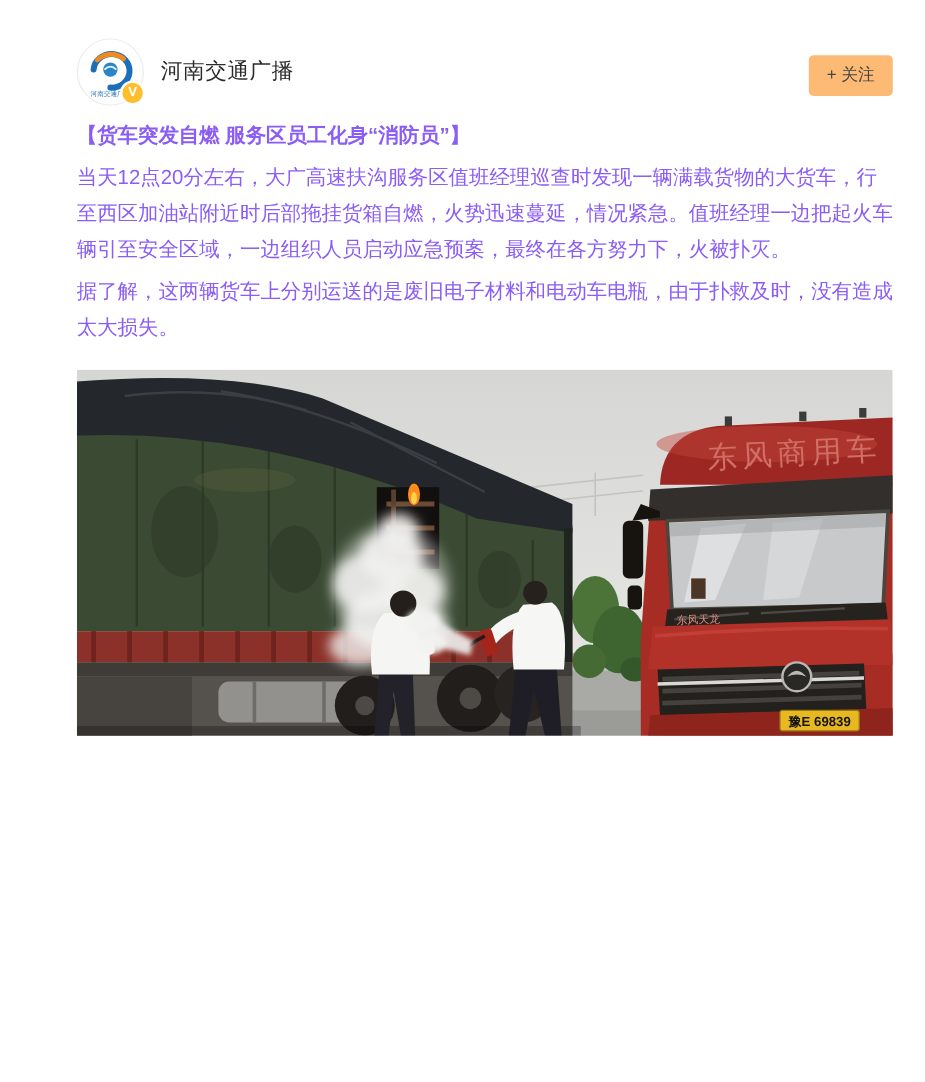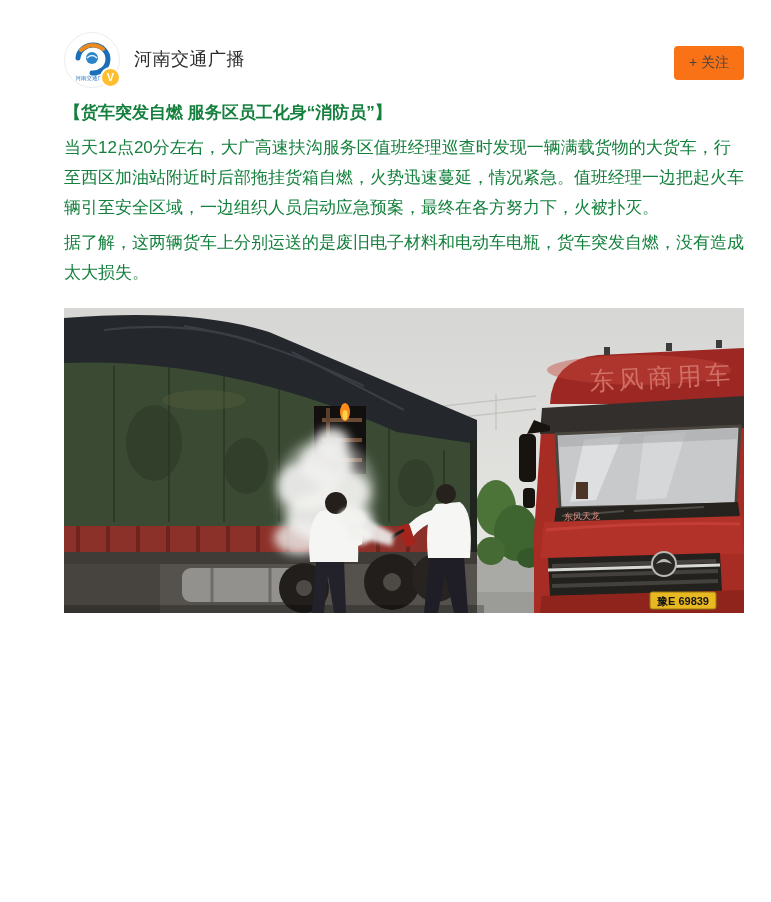--- a/index.html
+++ b/index.html
@@ -11,24 +11,24 @@
   .avatar{position:relative;width:54px;height:54px;flex:0 0 auto;cursor:pointer;}
   .avatar-circle{width:54px;height:54px;border-radius:50%;border:1px solid #ececec;
         background:#fff;overflow:hidden;display:block;}
   .v-badge{position:absolute;right:-3px;bottom:-2px;width:17px;height:17px;border-radius:50%;
         background:#ffbe2e;color:#fff;font-size:11px;font-weight:bold;line-height:17px;
         text-align:center;border:2px solid #fff;}
   .header-text{margin-left:16px;}
   .account-name{font-size:18px;color:#2b2b2b;letter-spacing:.5px;cursor:pointer;}
   .meta-line{margin-top:7px;font-size:14px;color:#9a9a9a;}
   .meta-line span{margin-right:4px;}
-  .follow-btn{position:absolute;right:0;top:16px;background:#f97316;border:none;border-radius:4px;
+  .follow-btn{position:absolute;right:0;top:16px;background:#fdba74;border:none;border-radius:4px;
         padding:8px 15px;font-size:14px;color:#444;cursor:pointer;}
   
-  .article p{margin:0 0 5px;font-size:17px;line-height:30px;color:#15803d;}
+  .article p{margin:0 0 5px;font-size:17px;line-height:30px;color:#8b5cf6;}
   .article .title{font-weight:bold;}
   figure.news-photo{margin:20px 0 0;width:680px;height:305px;overflow:hidden;cursor:pointer;}
   figure.news-photo svg{display:block;}
 </style>
 </head>
 <body>
 
 <div class="page">
 
   <header class="post-header">
@@ -45,21 +45,21 @@
     </div>
     <div class="header-text">
       <div class="account-name">河南交通广播</div>
     </div>
     <button class="follow-btn">+ 关注</button>
   </header>
 
   <article class="article">
     <p class="title">【货车突发自燃 服务区员工化身“消防员”】</p>
     <p>当天12点20分左右，大广高速扶沟服务区值班经理巡查时发现一辆满载货物的大货车，行至西区加油站附近时后部拖挂货箱自燃，火势迅速蔓延，情况紧急。值班经理一边把起火车辆引至安全区域，一边组织人员启动应急预案，最终在各方努力下，火被扑灭。</p>
-    <p>据了解，这两辆货车上分别运送的是废旧电子材料和电动车电瓶，货车突发自燃，没有造成太大损失。</p>
+    <p>据了解，这两辆货车上分别运送的是废旧电子材料和电动车电瓶，由于扑救及时，没有造成太大损失。</p>
 
     <figure class="news-photo">
       <svg width="680" height="306" viewBox="0 0 680 306">
         <defs>
           <linearGradient id="sky" x1="0" y1="0" x2="0" y2="1">
             <stop offset="0" stop-color="#d6d6d4"></stop>
               <stop offset="1" stop-color="#e9e9e6"></stop>
           </linearGradient>
           <filter id="blur4" x="-60%" y="-60%" width="220%" height="220%">
               <feGaussianBlur stdDeviation="5"></feGaussianBlur>

